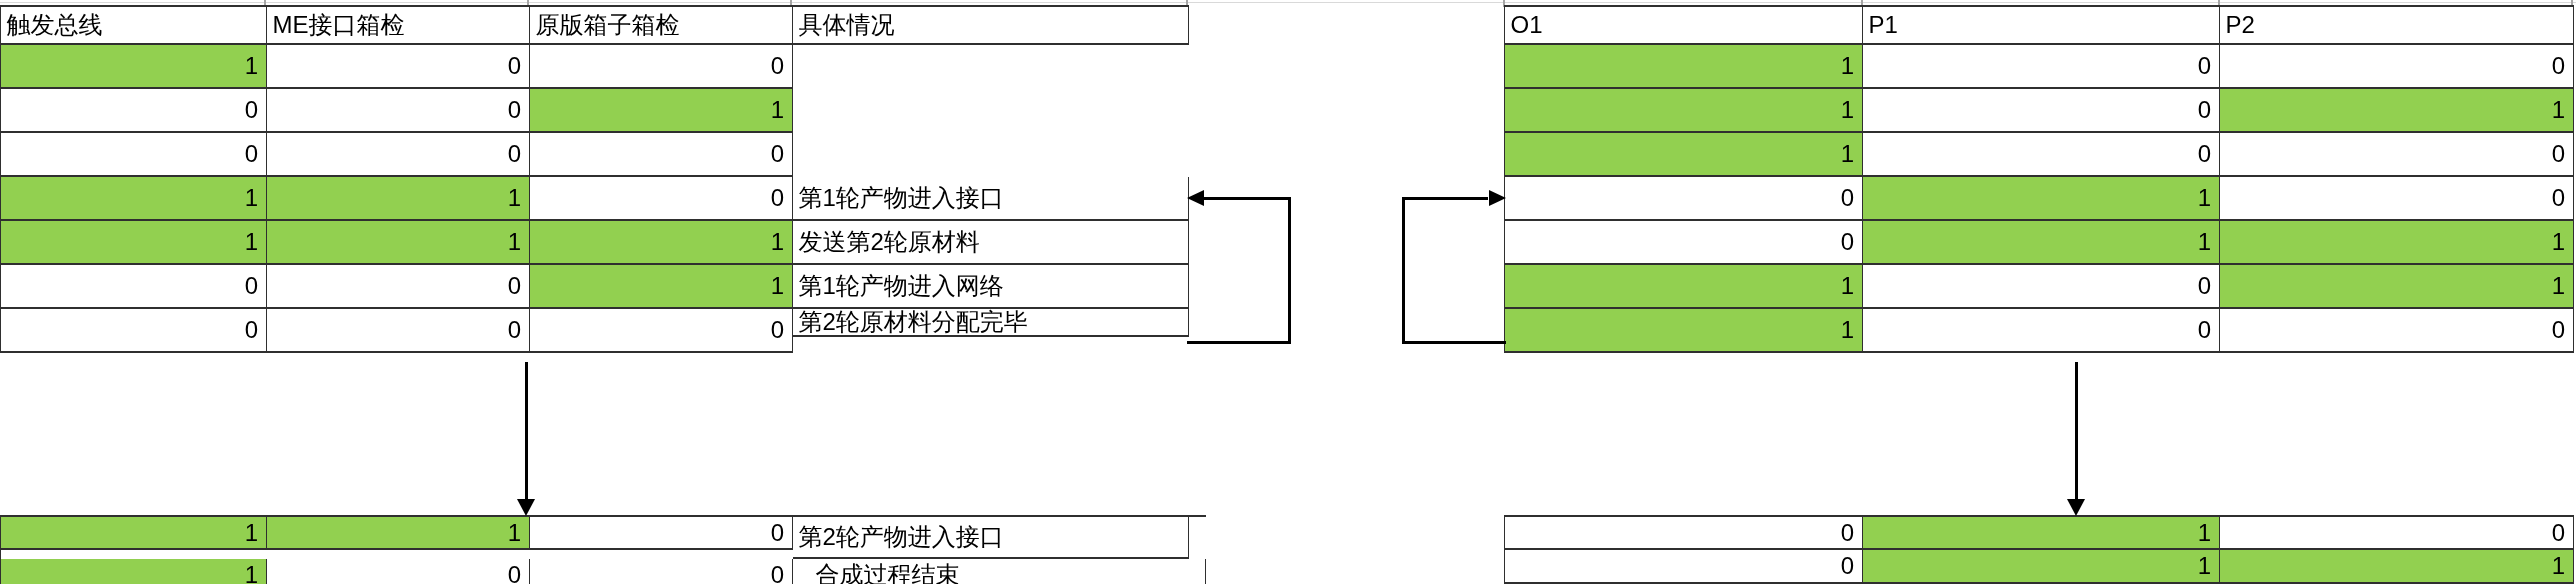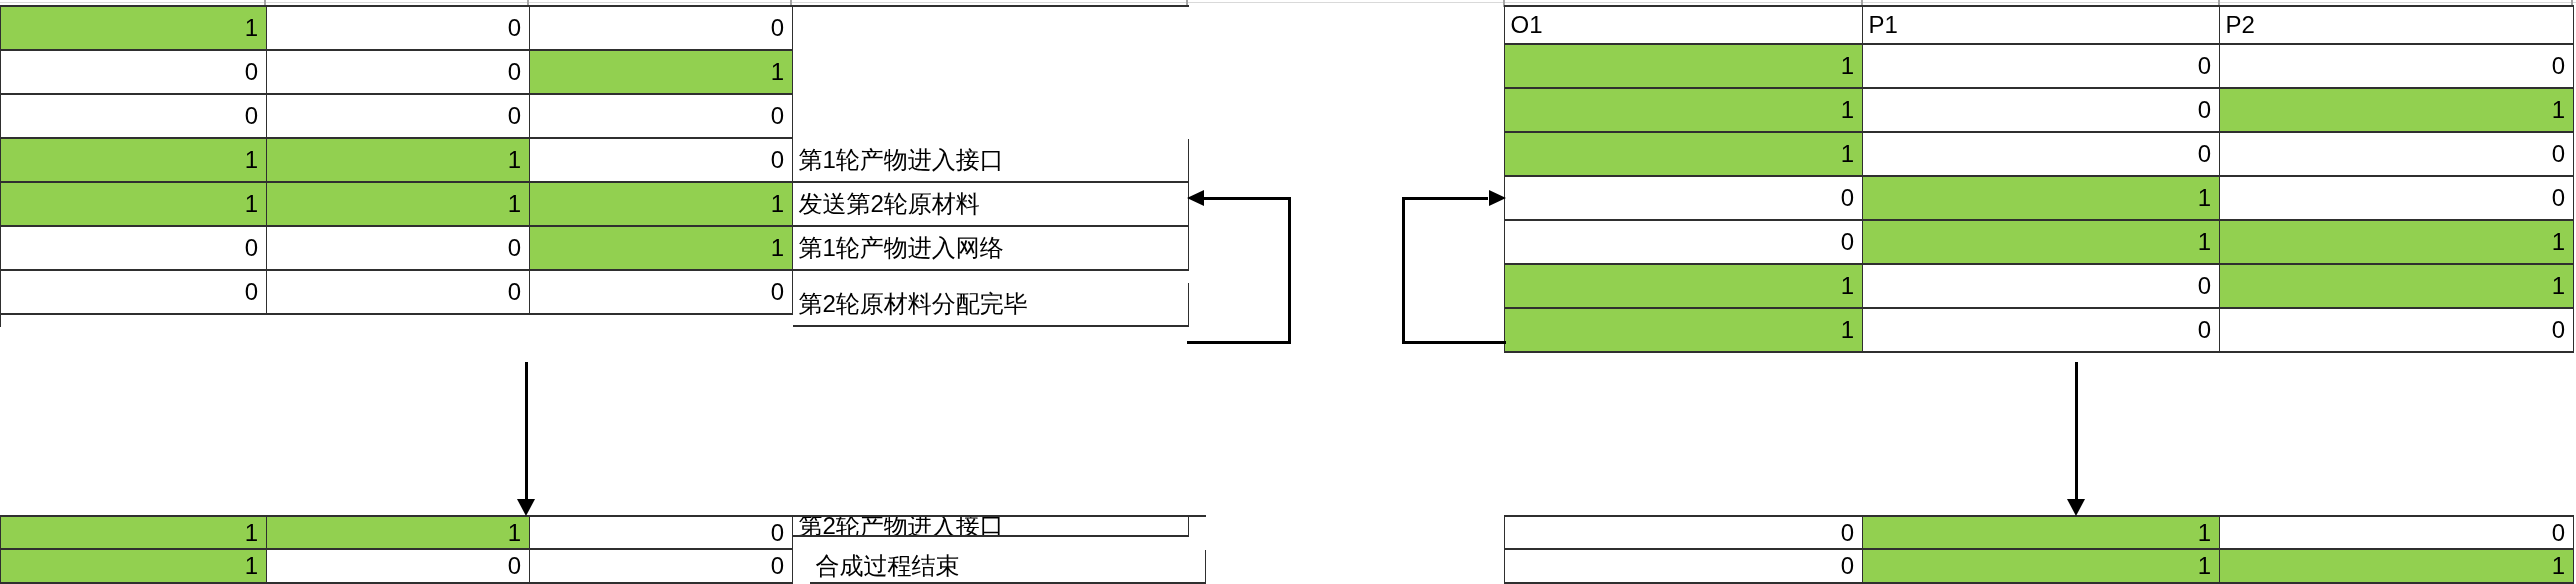--- a/index.html
+++ b/index.html
@@ -43,20 +43,26 @@
   <div class="stub" style="left:527px"></div>
   <div class="stub" style="left:790px"></div>
   <div class="stub" style="left:1186px"></div>
   <div class="stub" style="left:1503px"></div>
   <div class="stub" style="left:1861px"></div>
   <div class="stub" style="left:2218px"></div>
   <div class="stub" style="left:2571px"></div>
 
   <div id="state-table-left" class="tbl" style="left:0px;top:4.7px">
       <div class="trow">
+        <div class="cell txt th" style="width: 266px; height: 38px;">触发总线</div>
+        <div class="cell txt th" style="width: 263px; height: 38px;">ME接口箱检</div>
+        <div class="cell txt th" style="width: 263px; height: 38px;">原版箱子箱检</div>
+        <div class="cell txt th" style="width: 396px; height: 38px;">具体情况</div>
+      </div>
+      <div class="trow">
         <div class="cell num green" style="width: 266px; height: 44px;">1</div>
         <div class="cell num" style="width: 263px; height: 44px;">0</div>
         <div class="cell num" style="width: 263px; height: 44px;">0</div>
       </div>
       <div class="trow">
         <div class="cell num" style="width: 266px; height: 44px;">0</div>
         <div class="cell num" style="width: 263px; height: 44px;">0</div>
         <div class="cell num green" style="width: 263px; height: 44px;">1</div>
       </div>
       <div class="trow">
@@ -79,29 +85,29 @@
       <div class="trow">
         <div class="cell num" style="width: 266px; height: 44px;">0</div>
         <div class="cell num" style="width: 263px; height: 44px;">0</div>
         <div class="cell num green" style="width: 263px; height: 44px;">1</div>
         <div class="cell txt" style="width: 396px; height: 44px;">第1轮产物进入网络</div>
       </div>
       <div class="trow">
         <div class="cell num" style="width: 266px; height: 44px;">0</div>
         <div class="cell num" style="width: 263px; height: 44px;">0</div>
         <div class="cell num" style="width: 263px; height: 44px;">0</div>
-        <div class="cell txt" style="width: 396px; height: 44px; margin-top: 12px;">第2轮原材料分配完毕</div>
+        <div class="cell txt" style="width: 396px; height: 28px;">第2轮原材料分配完毕</div>
       </div>
     </div>
   <div id="result-table-left" class="tbl" style="left:0px;top:515px">
       <div class="trow">
         <div class="cell num green" style="width: 266px; height: 33px;">1</div>
         <div class="cell num green" style="width: 263px; height: 33px;">1</div>
         <div class="cell num" style="width: 263px; height: 33px;">0</div>
-        <div class="cell txt" style="width: 396px; height: 20px;">第2轮产物进入接口</div>
+        <div class="cell txt" style="width: 396px; height: 42px;">第2轮产物进入接口</div>
       </div>
       <div class="trow">
         <div class="cell num green" style="width: 266px; height: 34px;">1</div>
         <div class="cell num" style="width: 263px; height: 34px;">0</div>
         <div class="cell num" style="width: 263px; height: 34px;">0</div>
         <div class="cell txt" style="width: 396px; height: 34px; margin-left: 17px;">合成过程结束</div>
       </div>
     </div>
   <div id="state-table-right" class="tbl" style="left:1504px;top:4.7px">
       <div class="trow">

